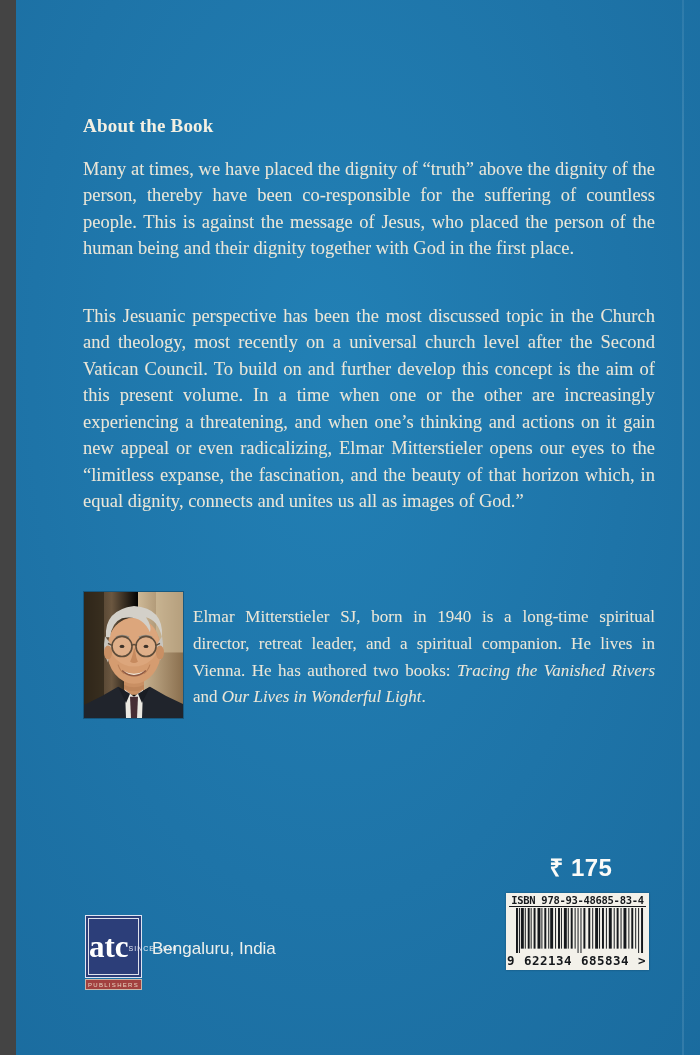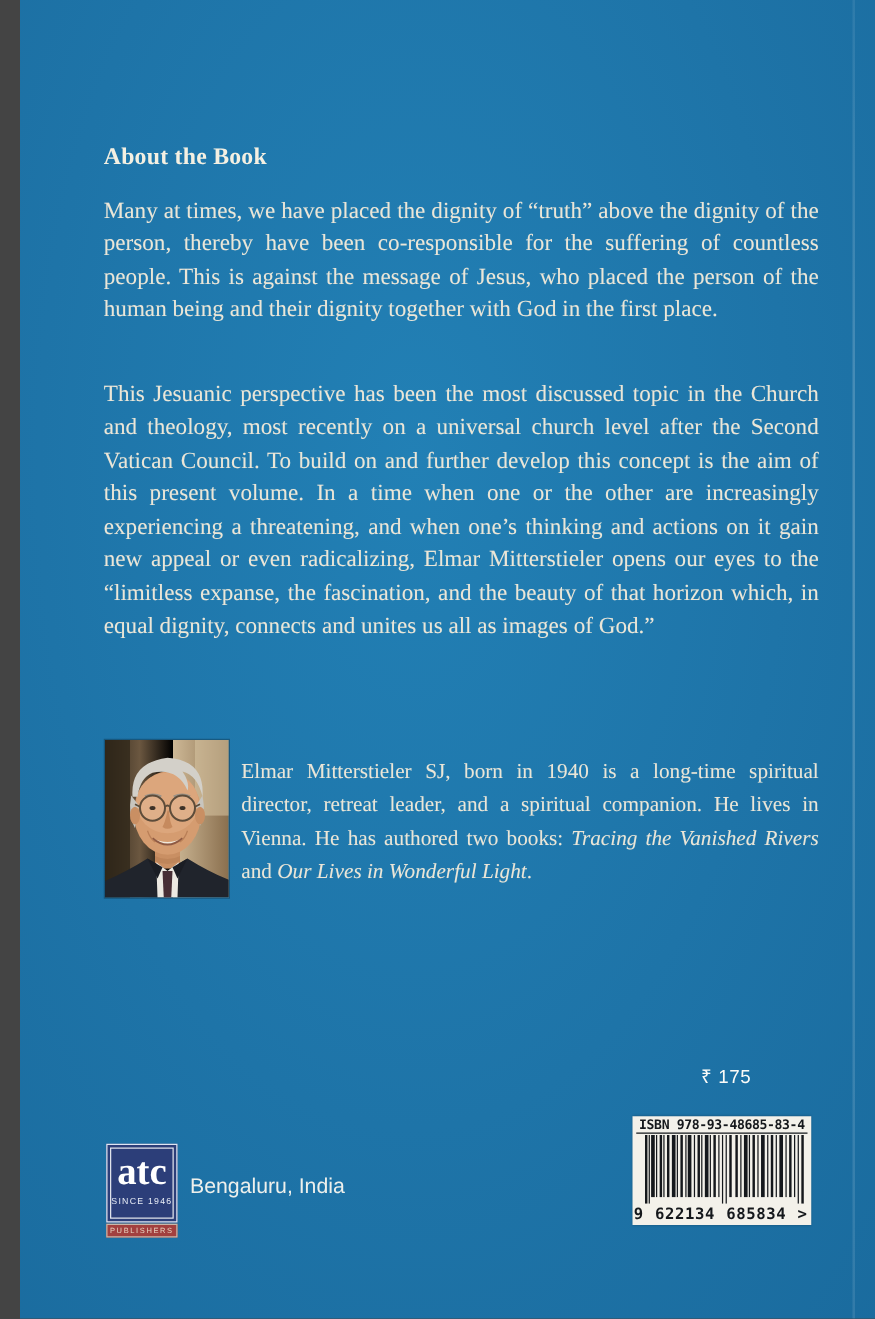--- a/index.html
+++ b/index.html
@@ -44,27 +44,27 @@
   .bio {
     position:absolute; left:177px; top:587px; width:462px;
     color:#ebe6d7; font-size:17px; line-height:26.8px;
     text-align:justify; text-shadow:0 0 1px rgba(255,255,255,.15);
   }
   .bio i { font-style:italic; }
 
   .price {
     position:absolute; left:505px; top:850px; width:120px;
     text-align:center; color:#fbfbf8;
-    font-family:"Liberation Sans", sans-serif; font-weight:normal; font-size:15px;
+    font-family:"Liberation Sans", sans-serif; font-weight:bold; font-size:24px;
     letter-spacing:.5px;
   }
 
   
   .barcode {
-    position:absolute; left:490px; top:893px; width:143px; height:87px;
+    position:absolute; left:490px; top:893px; width:143px; height:77px;
     background:#f3f1ea; box-shadow:0 0 2px rgba(0,0,0,.3);
     display:flex; flex-direction:column; align-items:stretch;
   }
   .isbn-label {
     font-family:"DejaVu Sans Mono", monospace; font-size:10.5px; font-weight:bold;
     color:#15181c; text-align:center; padding-top:1px; letter-spacing:-0.3px;
     white-space:nowrap; border-bottom:1px solid #15181c; margin:0 3px;
   }
   .bars { flex:1; margin:1px 5px 0 10px; }
   .barcode-digits {
@@ -73,21 +73,21 @@
     color:#15181c; padding:0 3px 2px 1px; letter-spacing:.5px;
   }
 
   
   .logo-square {
     position:absolute; left:69px; top:915px; width:57px; height:63px;
     background:#2c3e79; border:1px solid #dfe5f2; box-sizing:border-box;
   }
   .logo-inner {
     position:absolute; inset:2px; border:1px solid rgba(255,255,255,.85);
-    display:flex; flex-direction:column; align-items:center; justify-content:flex-start;
+    display:flex; flex-direction:row; align-items:center; justify-content:flex-start;
   }
   .logo-atc {
     color:#ffffff; font-family:"Liberation Serif", serif; font-weight:bold;
     font-size:31px; line-height:36px; letter-spacing:0;
   }
   .logo-since {
     color:#e9edf7; font-family:"Liberation Sans", sans-serif;
     font-size:7px; letter-spacing:1px; margin-top:3px; white-space:nowrap;
   }
   .logo-strip {

